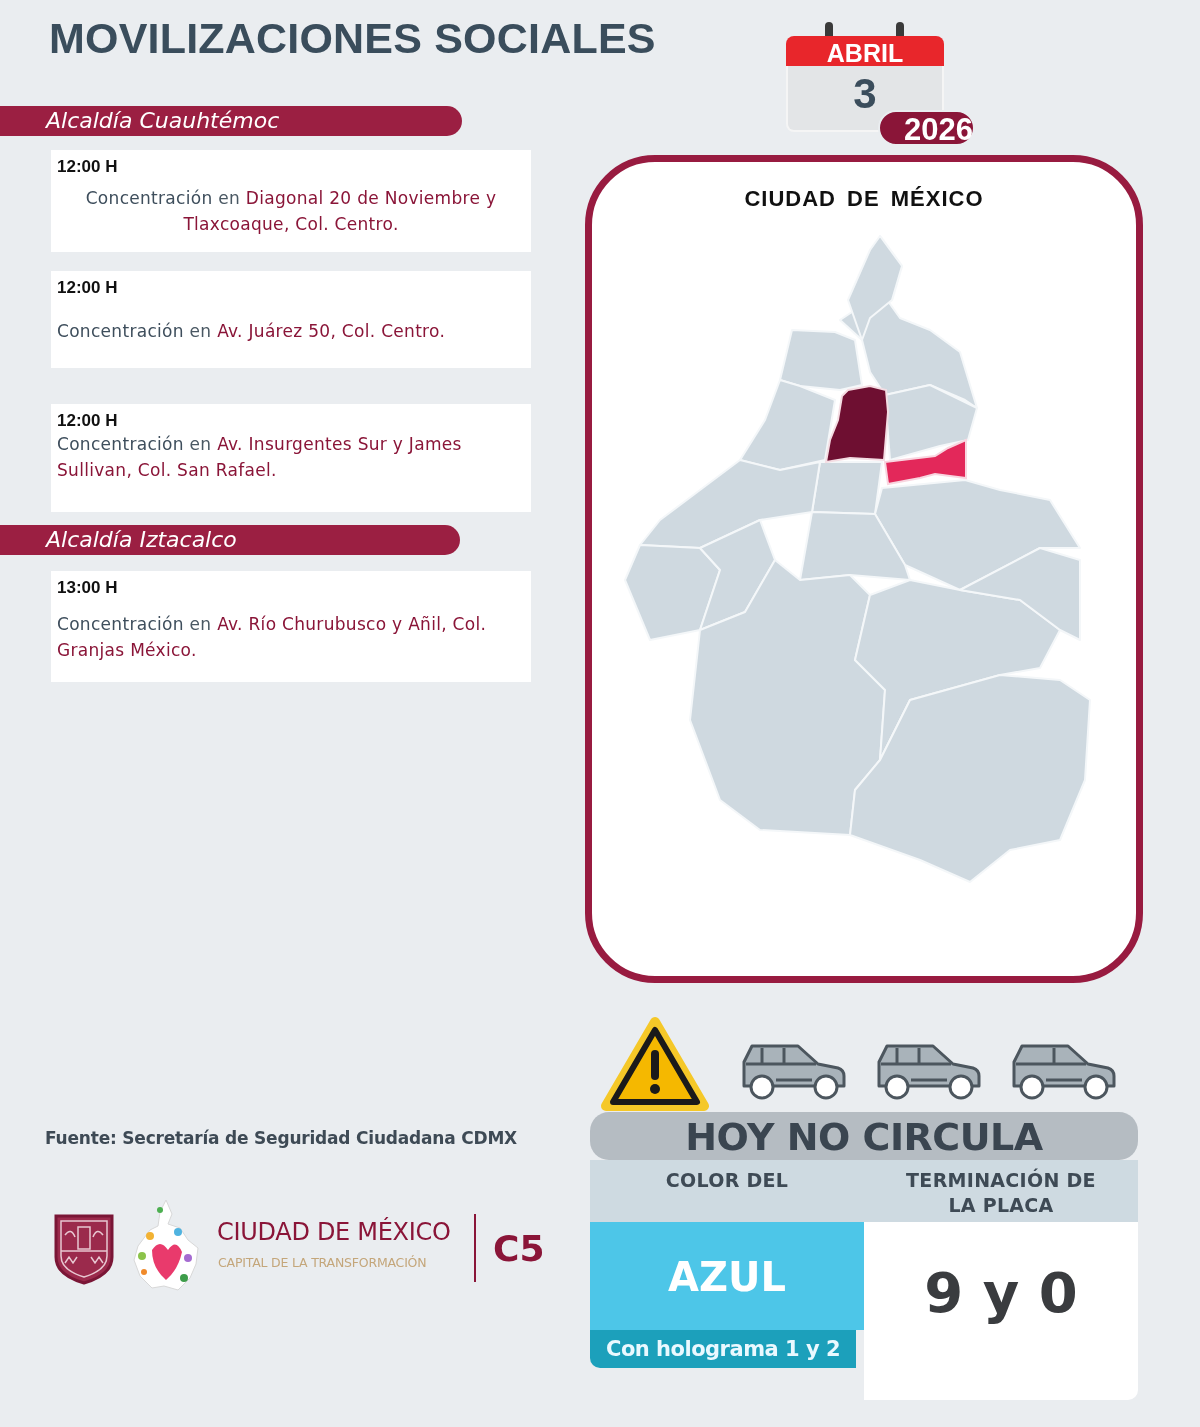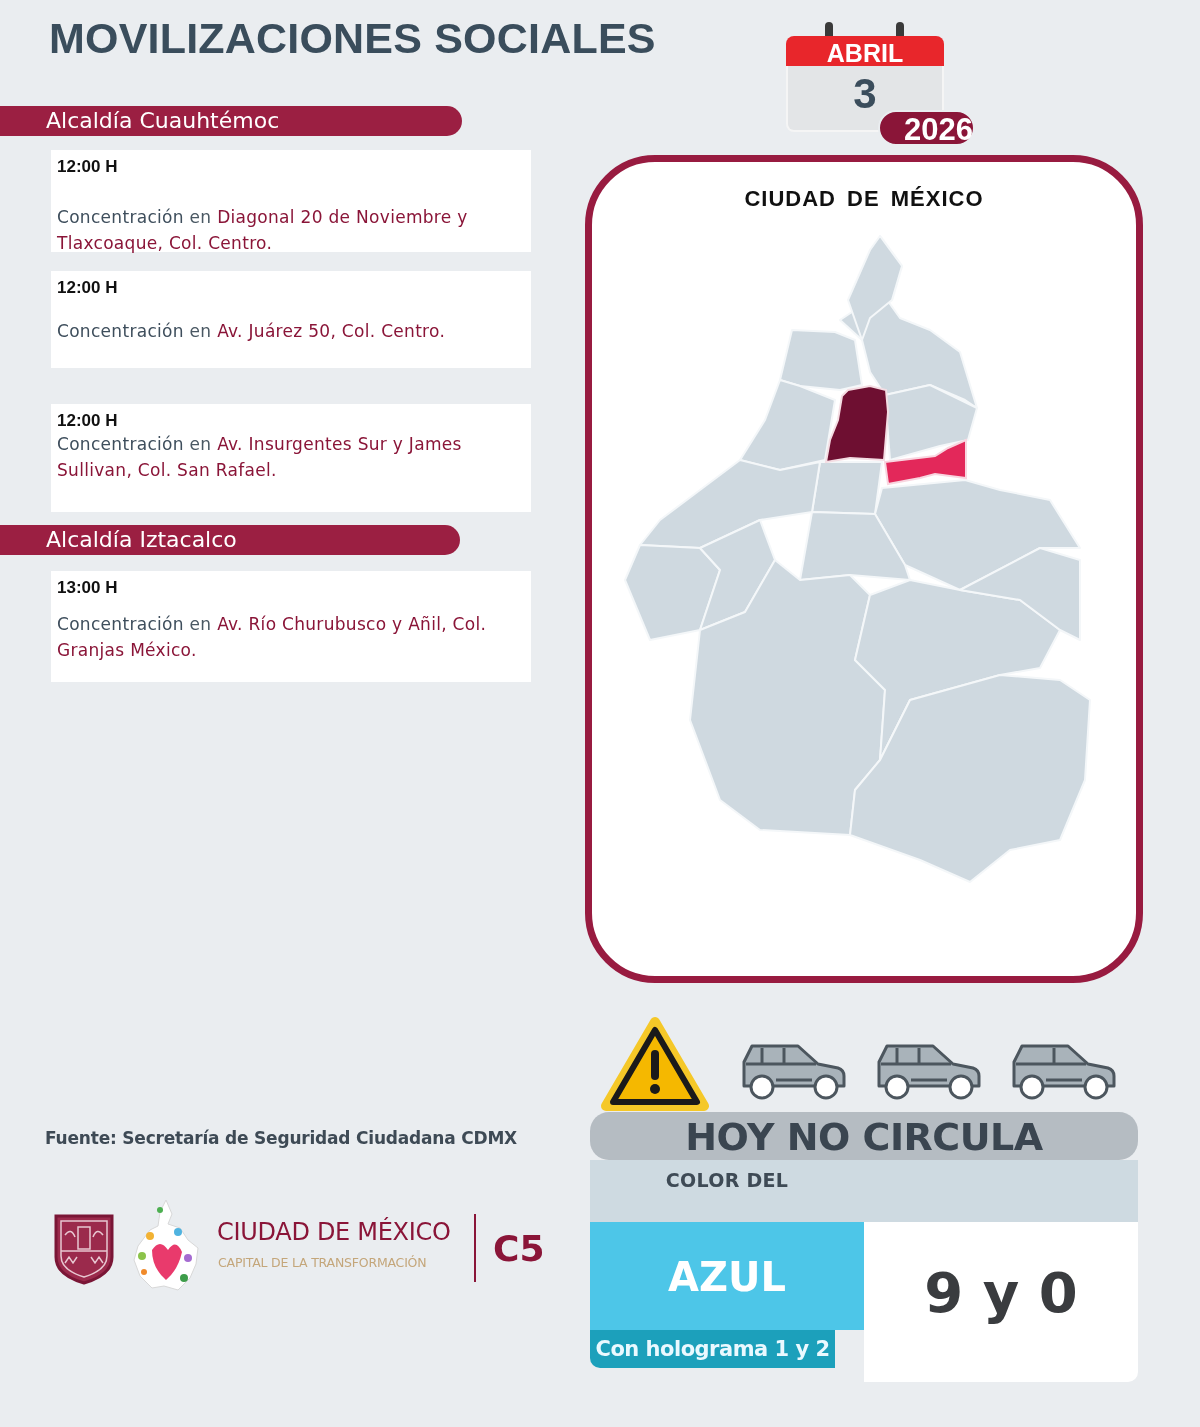--- a/index.html
+++ b/index.html
@@ -9,41 +9,41 @@
   .title {
     position: absolute; left: 49px; top: 14px;
     font-family: "Liberation Sans", sans-serif; font-weight: bold;
     font-size: 43px; color: #3a4d5c; letter-spacing: 0.2px;
   }
 
   .alcaldia-bar {
     position: absolute; left: 0; height: 30px;
     background: #9b1f42; border-radius: 0 16px 16px 0;
     color: #fff; font-family: "DejaVu Sans", sans-serif; font-size: 22px;
-    padding-left: 46px; line-height: 30px;
+    padding-left: 46px; line-height: 30px; font-style: italic;
   }
   .alcaldia-bar.b1 { top: 106px; width: 462px; }
   .alcaldia-bar.b2 { top: 525px; width: 460px; }
 
   .card {
     position: absolute; left: 51px; width: 480px; background: #fff;
     padding: 7px 6px 0 6px;
   }
   .card .time {
     font-family: "Liberation Sans", sans-serif; font-weight: bold;
     font-size: 17px; color: #111;
   }
   .card .desc {
     font-family: "DejaVu Sans", sans-serif; font-size: 17px; line-height: 26px;
     color: #3e4e5c; letter-spacing: 0.3px;
   }
   .card .desc .en { color: #4a5863; }
   .card .desc .place { color: #8a1538; }
   .card.c1 { top: 150px; height: 102px; }
-  .card.c1 .desc { margin-top: 27px; }
+  .card.c1 .desc { margin-top: 8px; text-align: center; }
   .card.c2 { top: 271px; height: 97px; }
   .card.c2 .desc { margin-top: 20px; }
   .card.c3 { top: 404px; height: 108px; }
   .card.c3 .desc { margin-top: 0; }
   .card.c4 { top: 571px; height: 111px; }
   .card.c4 .desc { margin-top: 13px; }
 
   
   .calendar { position: absolute; left: 786px; top: 22px; width: 160px; height: 110px; }
   .cal-ring { position: absolute; top: 0; width: 8px; height: 22px; background: #3a3a3a; border-radius: 4px; }
@@ -71,24 +71,24 @@
 
   .hnc-title { position: absolute; left: 590px; top: 1112px; width: 548px; height: 48px; background: #b5bcc2;
     color: #3a4550; font-family: "DejaVu Sans", sans-serif; font-weight: bold; font-size: 38px; text-align: center; line-height: 50px; letter-spacing: -0.5px; border-radius: 19px; }
   .hnc-head { position: absolute; left: 590px; top: 1160px; width: 548px; height: 62px; background: #cedae1; }
   .hnc-head .col { position: absolute; top: 8px; width: 274px; text-align: center;
     font-family: "DejaVu Sans", sans-serif; font-weight: bold; font-size: 19px; line-height: 25px; color: #3e4a55; letter-spacing: 0.3px; }
   .hnc-head .col.l { left: 0; } .hnc-head .col.r { left: 274px; }
   .hnc-color { position: absolute; left: 590px; top: 1222px; width: 274px; height: 108px; background: #4dc6e8; border-radius: 0; }
   .hnc-color .val { position: absolute; top: 0; width: 100%; text-align: center; color: #fff;
     font-family: "DejaVu Sans", sans-serif; font-weight: bold; font-size: 40px; line-height: 110px; }
-  .hnc-holo { position: absolute; left: 590px; top: 1330px; width: 245px; height: 38px; background: #1ca0bb;
+  .hnc-holo { position: absolute; left: 590px; top: 1330px; width: 266px; height: 38px; background: #1ca0bb;
     border-radius: 0 0 0 10px; color: #eaf9ff; font-family: "DejaVu Sans", sans-serif; font-weight: bold;
     font-size: 21px; text-align: center; line-height: 38px; letter-spacing: -0.5px; }
-  .hnc-plate { position: absolute; left: 864px; top: 1222px; width: 274px; height: 160px; background: #fff;
+  .hnc-plate { position: absolute; left: 864px; top: 1222px; width: 274px; height: 178px; background: #fff;
     border-radius: 0 0 10px 0; }
   .hnc-plate .val { position: absolute; top: 0; width: 100%; text-align: center; color: #3a3c3f;
     font-family: "DejaVu Sans", sans-serif; font-weight: bold; font-size: 56px; line-height: 142px; }
 
   
   .source { position: absolute; left: 45px; top: 1128px; font-family: "DejaVu Sans", sans-serif; font-size: 17px;
     color: #3e4a55; font-weight: bold; letter-spacing: -0.2px; }
   .logo-shield { position: absolute; left: 53px; top: 1213px; width: 62px; height: 72px; }
   .logo-map { position: absolute; left: 130px; top: 1198px; width: 72px; height: 94px; }
   .logo-text1 { position: absolute; left: 217px; top: 1218px; font-family: "DejaVu Sans", sans-serif; font-size: 24px; color: #8a1538; letter-spacing: -0.3px; }
@@ -222,20 +222,24 @@
   <line x1="36" y1="40" x2="72" y2="40" stroke="#4c565e" stroke-width="3"></line>
   <circle cx="22" cy="47" r="11" fill="#fff" stroke="#4c565e" stroke-width="3"></circle>
   <circle cx="86" cy="47" r="11" fill="#fff" stroke="#4c565e" stroke-width="3"></circle>
 </svg>
 
 <div class="hnc-title">HOY NO CIRCULA</div>
 <div class="hnc-head">
   <div class="col l">
     <div>COLOR DEL</div>
   </div>
+  <div class="col r">
+    <div>TERMINACIÓN DE</div>
+    <div>LA PLACA</div>
+  </div>
 </div>
 <div class="hnc-color">
   <div class="val">AZUL</div>
 </div>
 <div class="hnc-holo">Con holograma 1 y 2</div>
 <div class="hnc-plate">
   <div class="val">9 y 0</div>
 </div>
 
 <div class="source">Fuente: Secretaría de Seguridad Ciudadana CDMX</div>

